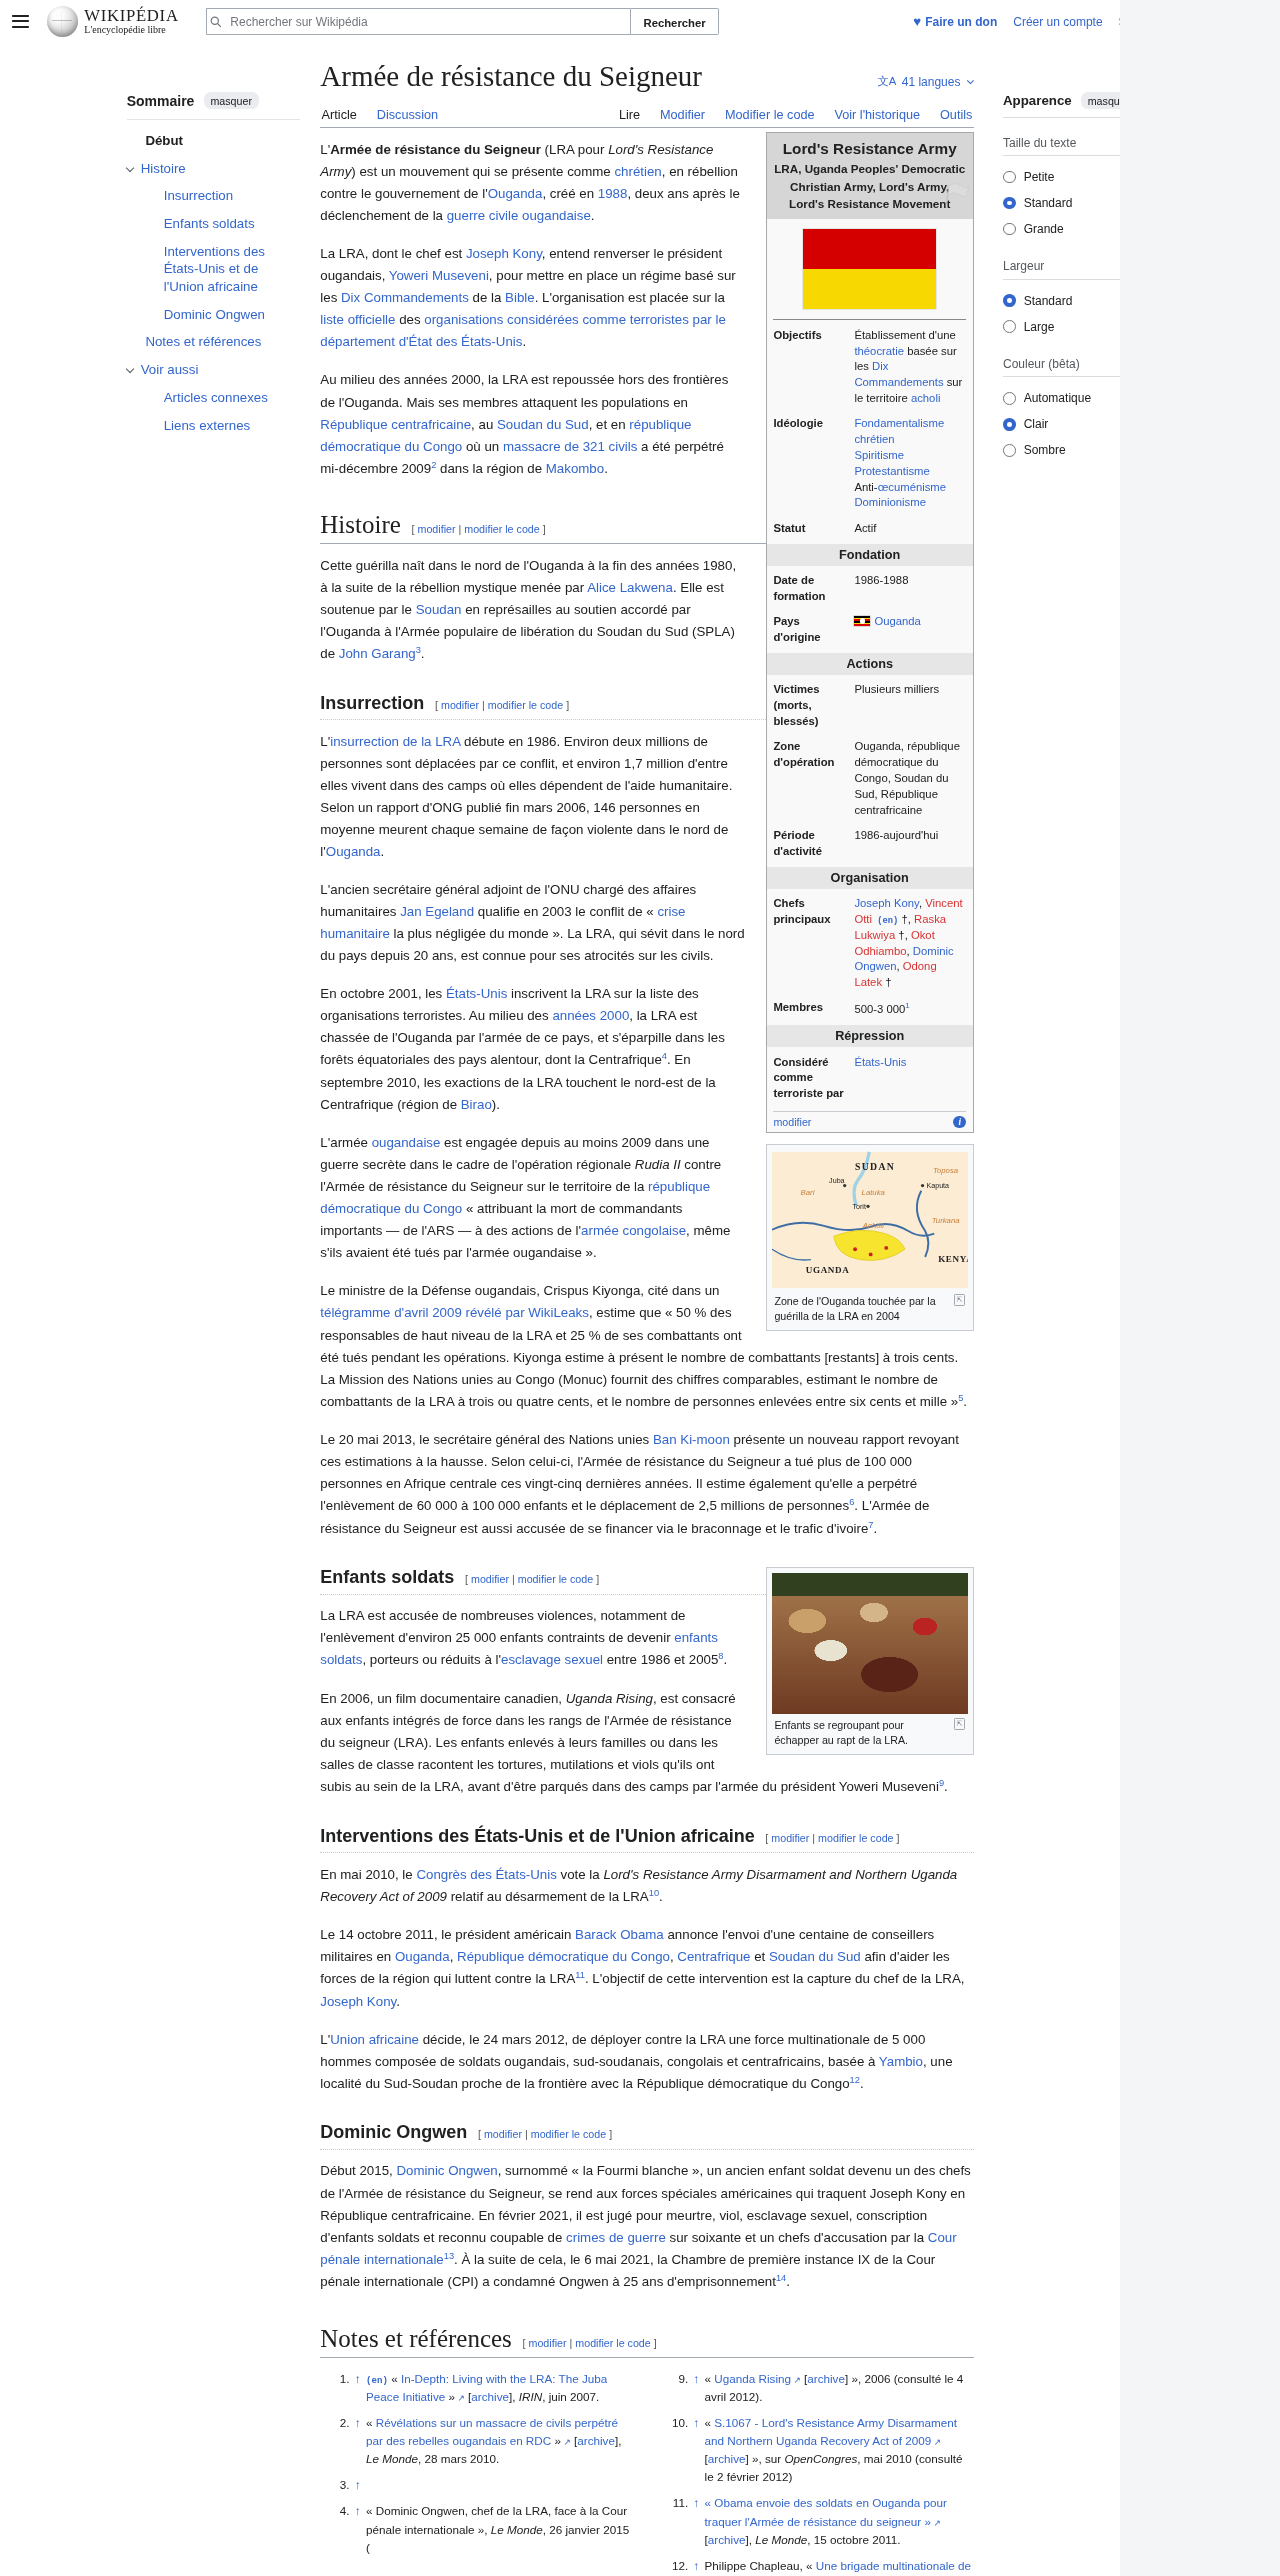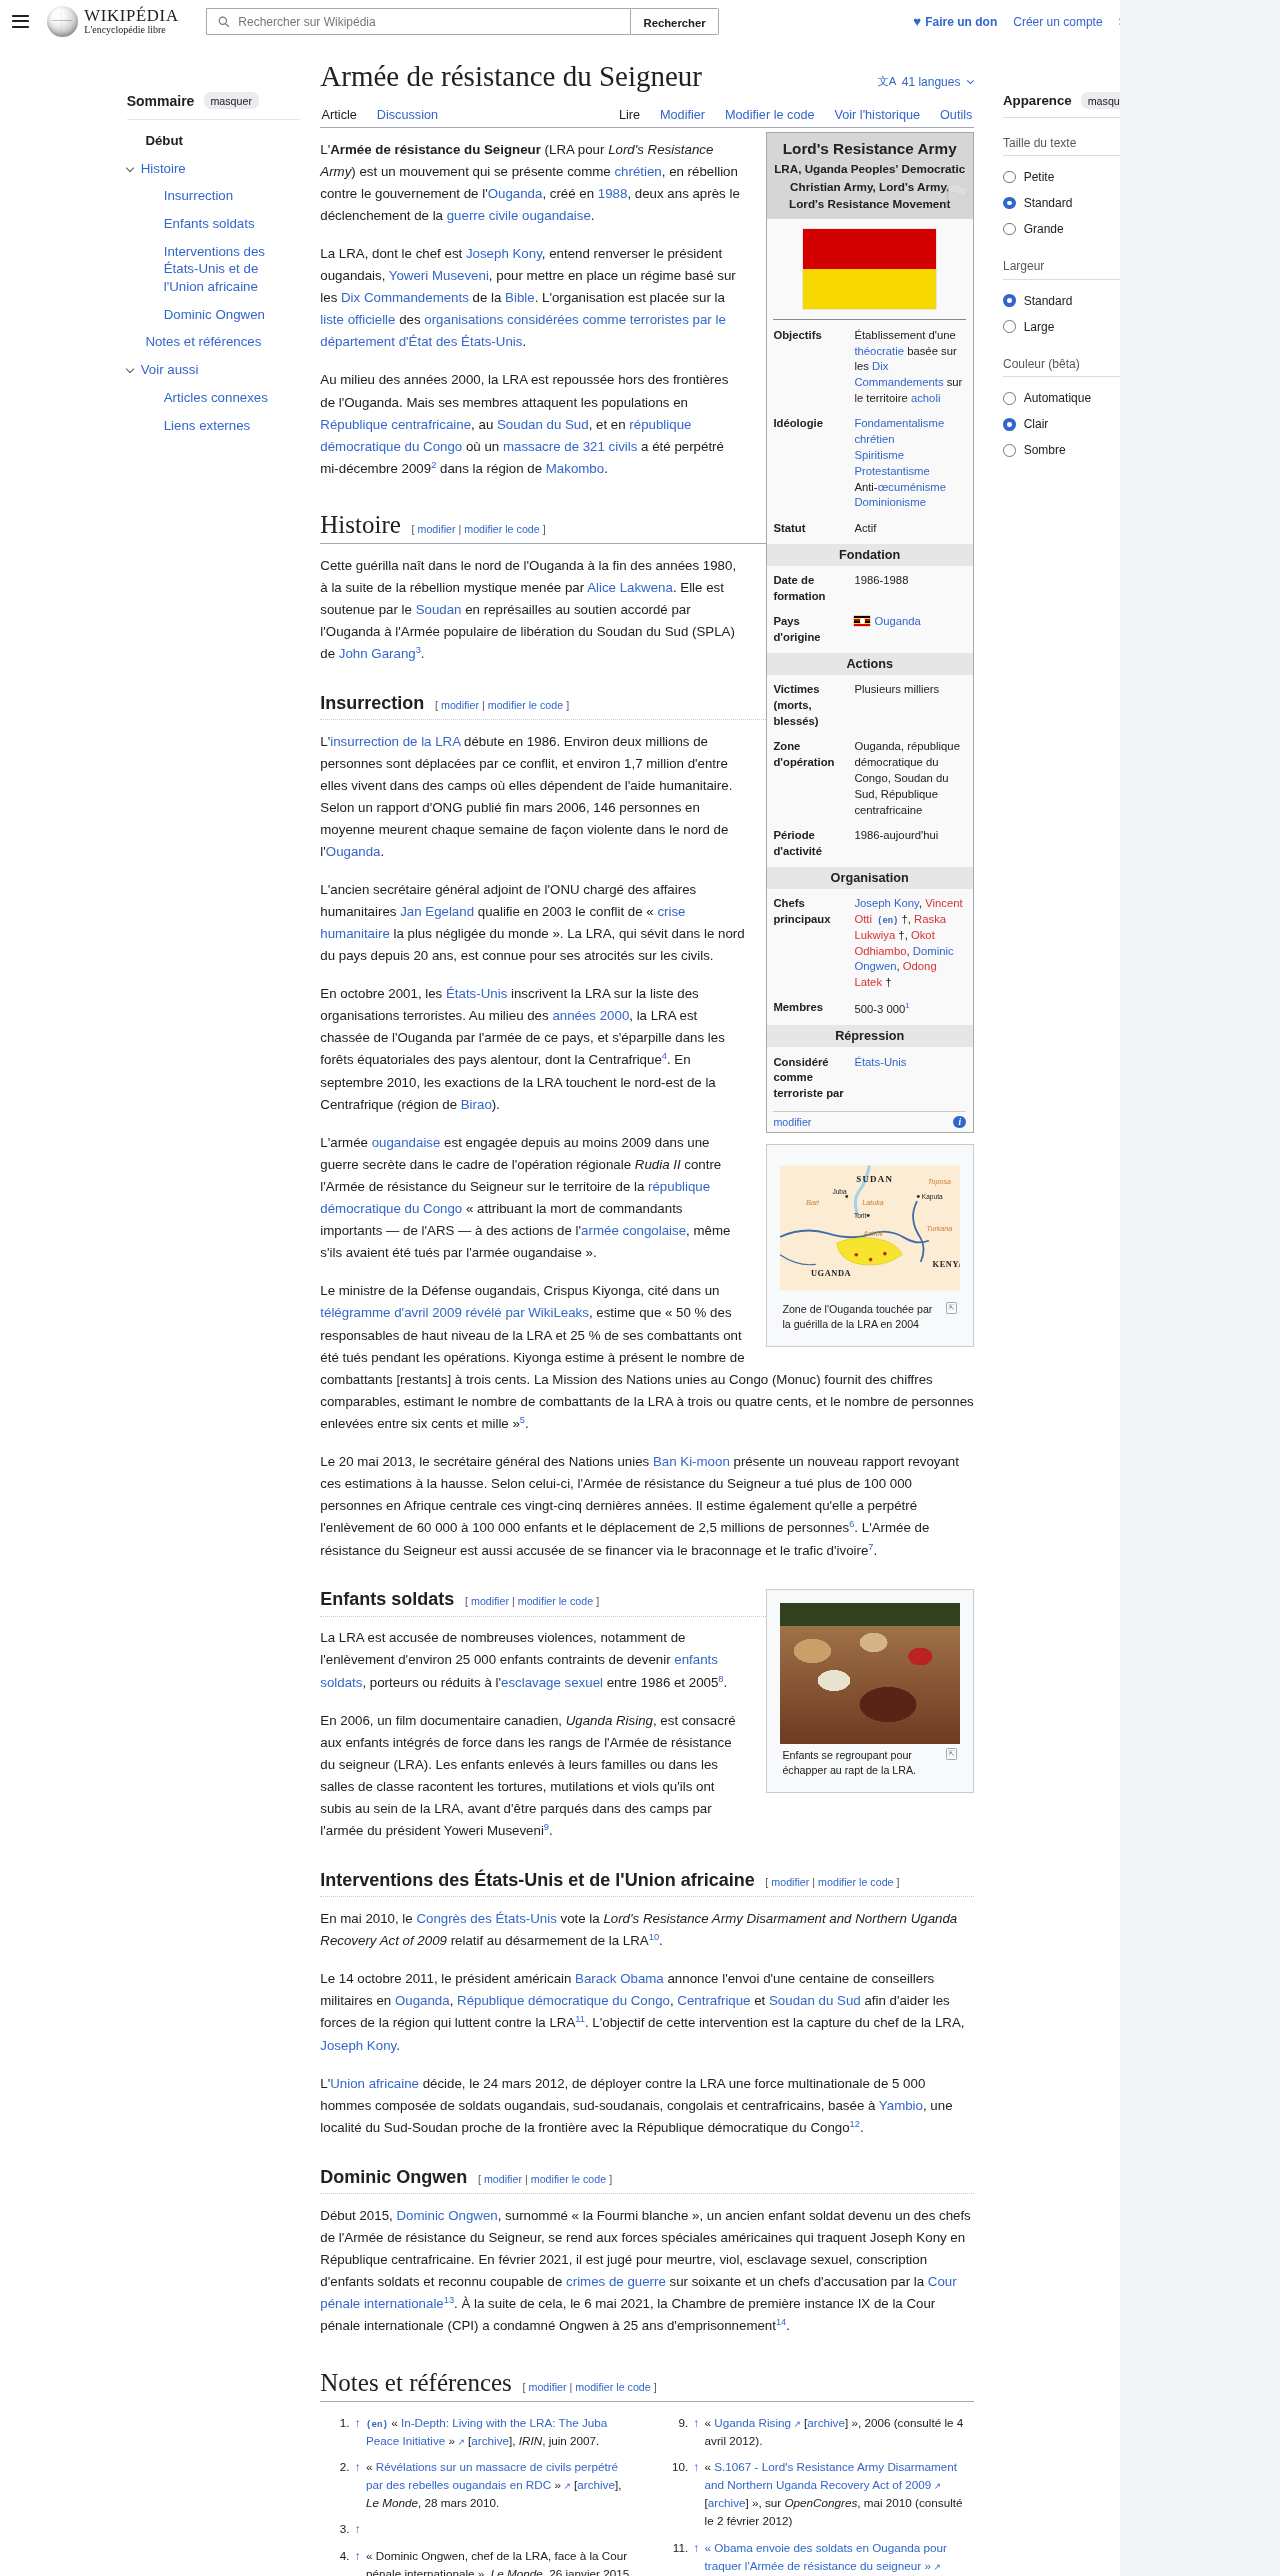--- a/index.html
+++ b/index.html
@@ -13,21 +13,21 @@
   .burger i{display:block;height:2px;background:#202122;border-radius:0.7px}
   .logo{display:flex;align-items:center;gap:6.7px;cursor:pointer}
   .globe{width:31px;height:31px;border-radius:50%;background:radial-gradient(circle at 35% 30%,#fdfdfd 0 18%,#e8e8e8 40%,#b9b9b9 75%,#9a9a9a);position:relative;box-shadow:inset 0 -2.7px 5.3px rgba(0,0,0,.25)}
   .globe::after{content:"";position:absolute;inset:5.3px;background:
     linear-gradient(transparent 44%,rgba(120,120,120,.5) 45%,transparent 48%),
     linear-gradient(90deg,transparent 44%,rgba(120,120,120,.5) 45%,transparent 48%);border-radius:50%}
   .logo-txt{font-family:"Liberation Serif",serif;line-height:1.05}
   .logo-main{font-size:16.7px;letter-spacing:0.7px;color:#202122}
   .logo-sub{font-size:10px;color:#202122}
   .search{display:flex;margin-left:27px;width:513px}
-  .search-box{flex:1;height:27px;border:0.7px solid #a2a9b1;border-right:none;border-radius:1.3px 0 0 1.3px;display:flex;align-items:center;padding:0 11px;background:#fff}
+  .search-box{flex:1;height:27px;border:0.7px solid #a2a9b1;border-right:none;border-radius:1.3px 0 0 1.3px;display:flex;align-items:center;padding:0 3px;background:#fff}
   .search-box svg{margin-right:6.7px}
   .search-box input{border:none;outline:none;flex:1;font-size:12px;font-family:inherit;color:#202122}
   .search-box input::placeholder{color:#72777d}
   .search-btn{height:27px;border:0.7px solid #a2a9b1;background:#fff;font-weight:bold;font-size:11.3px;padding:8px 12px;border-radius:0 1.3px 1.3px 0;cursor:pointer;color:#202122;font-family:inherit}
   .hdr-right{margin-left:auto;display:flex;align-items:center;gap:16px;font-size:12px;white-space:nowrap}
   .donate{font-weight:bold}
   .heart{color:#3366cc;font-size:13.3px;margin-right:4px}
   
   .layout{display:grid;grid-template-columns:120px 187px 680px 213px}
   
@@ -89,21 +89,21 @@
   .flag-img i:last-child{flex:1;background:#f7d800}
   .ib-rule{border-top:1.3px solid #888;margin:2.7px 6.7px}
   .ib-row{display:flex;padding:4.7px 6.7px;line-height:1.4}
   .ib-label{width:81px;font-weight:bold;flex:0 0 auto;padding-right:5.3px}
   .ib-val{flex:1;min-width:0}
   .ib-sec{background:#e6e6e6;text-align:center;font-weight:bold;font-size:12.7px;padding:4px;margin:2.7px 0}
   .ib-foot{display:flex;justify-content:space-between;align-items:center;border-top:0.7px solid #c8ccd1;margin:4px 6.7px 0;padding:4px 0;font-size:10.7px;color:#54595d}
   .info-ic{width:12.7px;height:12.7px;border-radius:50%;background:#36c;color:#fff;font-family:"Liberation Serif",serif;font-style:italic;font-weight:bold;display:flex;align-items:center;justify-content:center;font-size:9.3px;cursor:pointer}
   .ug-flag{display:inline-block;width:16px;height:10.7px;vertical-align:-1.3px;margin-right:4px;background:linear-gradient(#000 0 16.6%,#fcdc04 16.6% 33.3%,#d90000 33.3% 50%,#000 50% 66.6%,#fcdc04 66.6% 83.3%,#d90000 83.3%);position:relative;box-shadow:0 0 0 0.7px #ccc}
   .ug-flag::after{content:"";position:absolute;left:5.3px;top:2.7px;width:5.3px;height:5.3px;border-radius:50%;background:#fff}
-  .thumb{border:0.7px solid #c8ccd1;background:#f8f9fa;padding:13px;margin-top:10.7px;clear:right}
+  .thumb{border:0.7px solid #c8ccd1;background:#f8f9fa;padding:5px;margin-top:10.7px;clear:right}
   .thumb .img{width:100%;display:block}
   .thumb-cap{font-size:10.7px;line-height:1.4;padding:4px 2.7px 1.3px;color:#202122;display:flex;gap:5.3px;align-items:flex-start}
   .expand-ic{margin-left:auto;color:#72777d;border:0.7px solid #a2a9b1;border-radius:1.3px;font-size:7.3px;line-height:1;padding:1.3px;cursor:pointer}
   .photo-img{height:141px;background:
     linear-gradient(#31411f 0 16%,rgba(0,0,0,0) 16%),
     radial-gradient(31px 20px at 18% 34%,#c9a06a 60%,rgba(0,0,0,0) 61%),
     radial-gradient(23px 16px at 52% 28%,#d4b58a 60%,rgba(0,0,0,0) 61%),
     radial-gradient(20px 14.7px at 78% 38%,#bb2222 60%,rgba(0,0,0,0) 61%),
     radial-gradient(27px 17.3px at 30% 55%,#e8e2d0 60%,rgba(0,0,0,0) 61%),
     radial-gradient(47px 29px at 60% 72%,#5a2317 60%,rgba(0,0,0,0) 61%),

